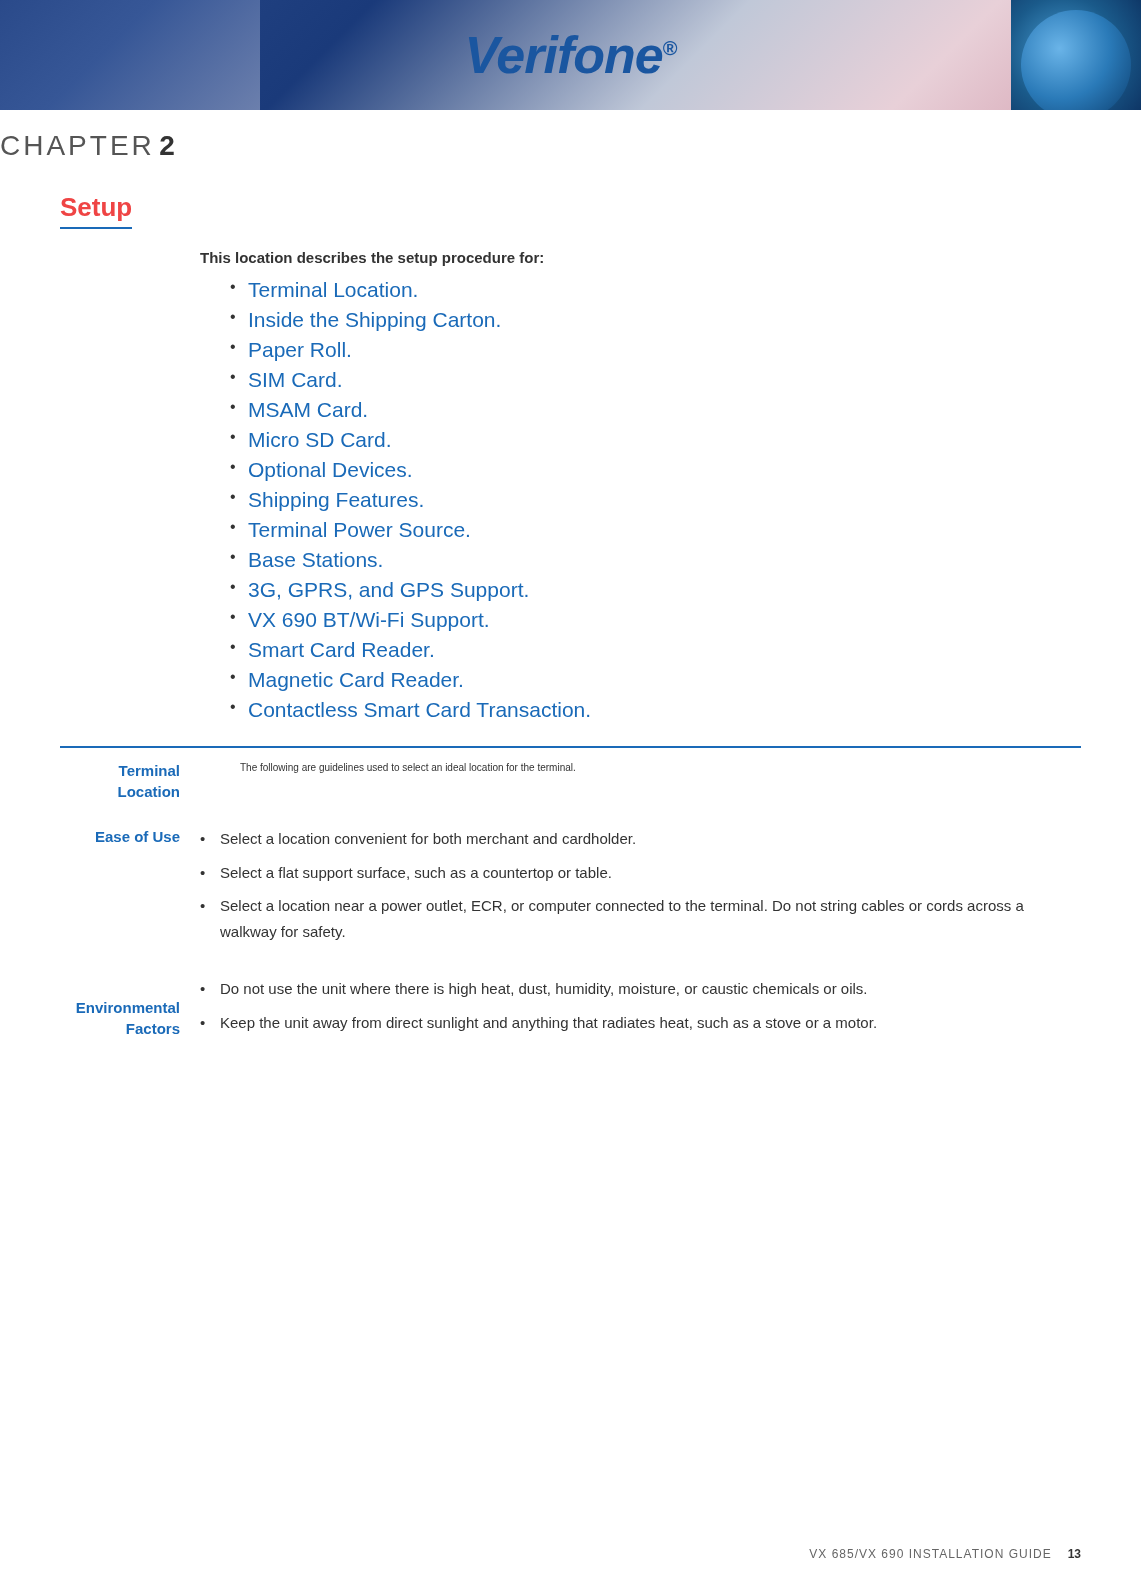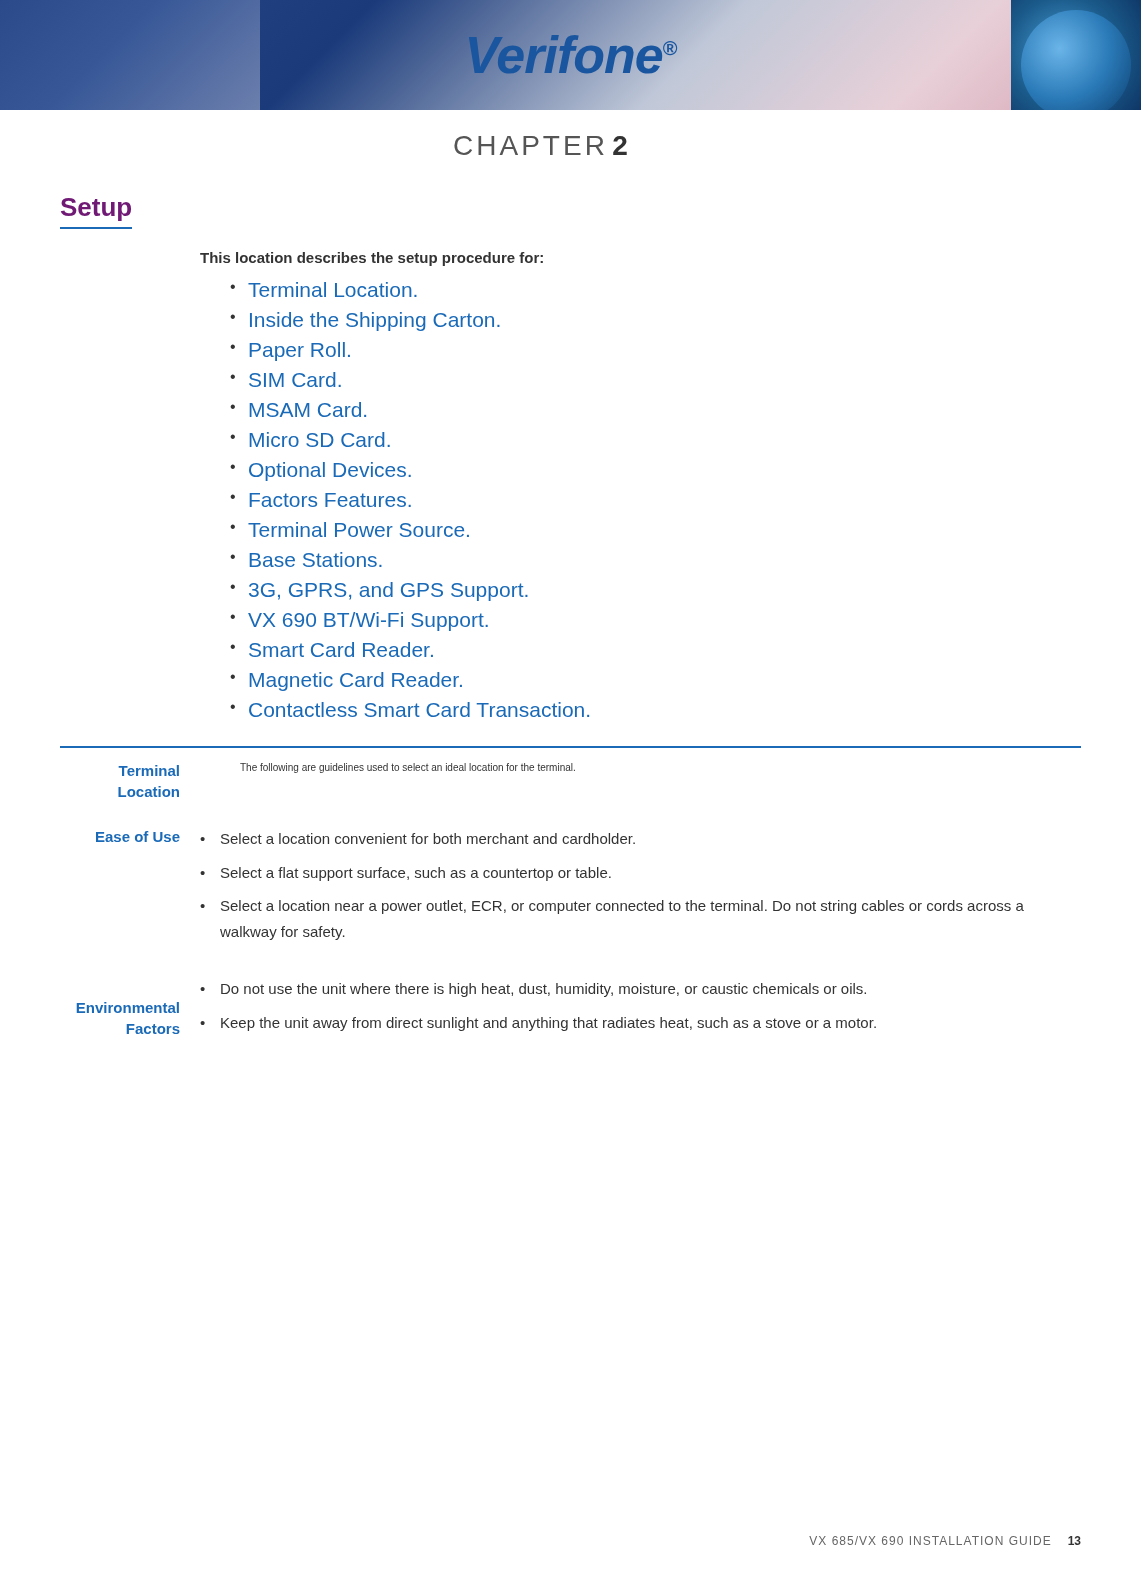--- a/index.html
+++ b/index.html
@@ -73,21 +73,21 @@
       left: 0;
       top: 0;
       width: 260px;
       height: 130px;
       background: linear-gradient(135deg, #2a4a8a 0%, #3a5a9a 40%, #8090b8 100%);
       opacity: 0.85;
     }
 
     
     .chapter-area {
-      text-align: center;
+      text-align: left;
       padding: 20px 60px 10px 0;
       border-bottom: none;
     }
 
     .chapter-label {
       font-size: 28px;
       color: #555;
       font-variant: small-caps;
       letter-spacing: 3px;
       text-transform: uppercase;
@@ -102,21 +102,21 @@
 
     
     .main-content {
       padding: 10px 60px 40px 60px;
     }
 
     
     .section-heading {
       font-size: 26px;
       font-weight: bold;
-      color: #701a75;
+      color: #ef4444;
       margin-bottom: 20px;
       margin-top: 10px;
       border-bottom: 2px solid #1a6ab8;
       padding-bottom: 4px;
       display: inline-block;
     }
 
     .intro-text {
       font-size: 15px;
       color: #333;
@@ -222,21 +222,21 @@
     .sub-bullet-list li::before {
       content: "•";
       position: absolute;
       left: 0;
       color: #333;
     }
 
     
     .page-footer {
       position: absolute;
-      bottom: 31px;
+      bottom: 18px;
       left: 0;
       right: 0;
       display: flex;
       justify-content: flex-end;
       align-items: center;
       padding: 0 60px;
       font-size: 12px;
       color: #555;
     }
 
@@ -289,21 +289,21 @@
 
   
   <ul class="bullet-list">
     <li><a>Terminal Location.</a></li>
     <li><a>Inside the Shipping Carton.</a></li>
     <li><a>Paper Roll.</a></li>
     <li><a>SIM Card.</a></li>
     <li><a>MSAM Card.</a></li>
     <li><a>Micro SD Card.</a></li>
     <li><a>Optional Devices.</a></li>
-    <li><a>Factors Features.</a></li>
+    <li><a>Shipping Features.</a></li>
     <li><a>Terminal Power Source.</a></li>
     <li><a>Base Stations.</a></li>
     <li><a>3G, GPRS, and GPS Support.</a></li>
     <li><a>VX 690 BT/Wi-Fi Support.</a></li>
     <li><a>Smart Card Reader.</a></li>
     <li><a>Magnetic Card Reader.</a></li>
     <li><a>Contactless Smart Card Transaction.</a></li>
   </ul>
 
   

